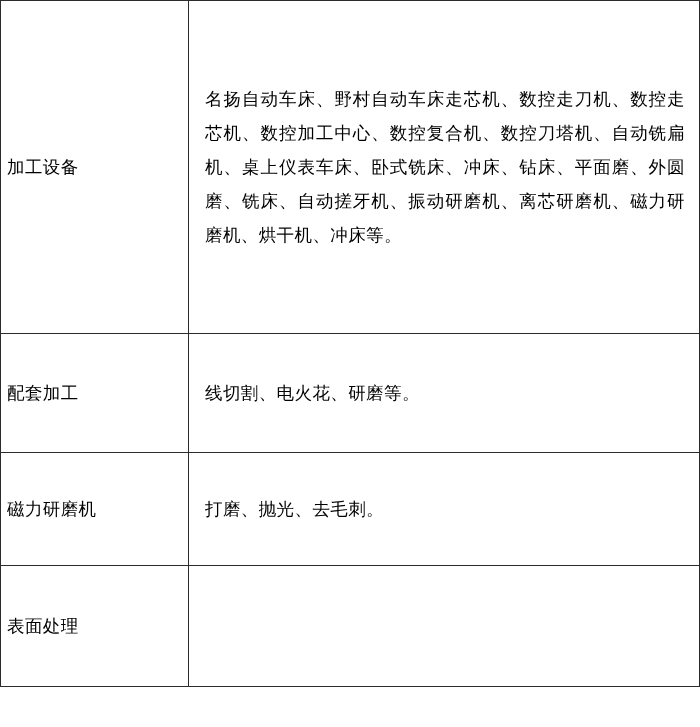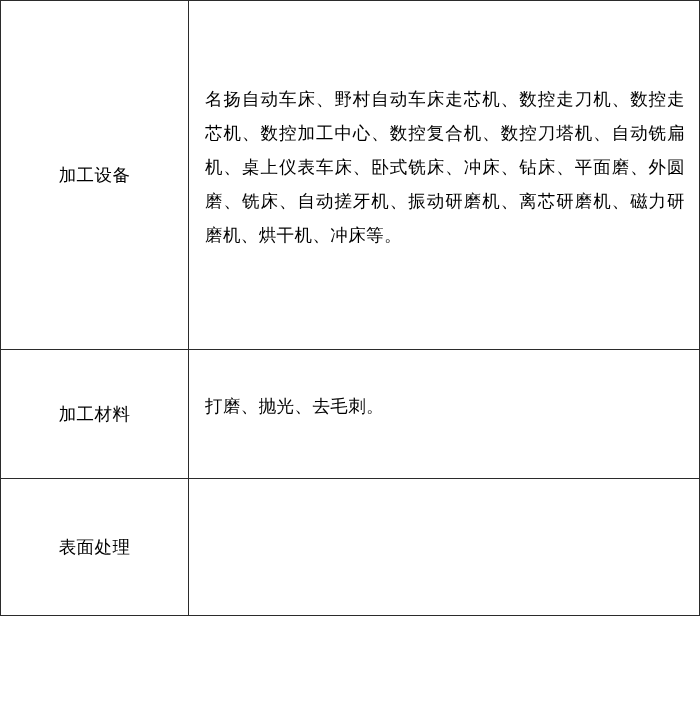--- a/index.html
+++ b/index.html
@@ -21,25 +21,24 @@
   }
   .spec-table td {
     border: 1px solid #2b2b2b;
     vertical-align: middle;
     font-size: 17.5px;
     line-height: 1.95;
     letter-spacing: 0.4px;
   }
   .spec-table td.label-cell {
     width: 175px;
-    text-align: center;
     padding: 10px 6px;
   }
   .spec-table td.value-cell {
-    padding: 10px 14px 26px 16px;
+    padding: 10px 14px 10px 16px;
     text-align: left;
   }
   .row-equipment td { height: 312px; }
   .row-supporting td { height: 98px; }
   .row-material td { height: 120px; }
   .row-manual td { height: 92px; }
   .row-surface td { height: 100px; }
   .value-text {
     display: block;
     text-align: justify;
@@ -50,22 +49,28 @@
 <body>
 
 <table class="spec-table">
   <tbody>
     <tr class="row-equipment">
       <td class="label-cell">加工设备</td>
       <td class="value-cell">
         <span class="value-text">名扬自动车床、野村自动车床走芯机、数控走刀机、数控走芯机、数控加工中心、数控复合机、数控刀塔机、自动铣扁机、桌上仪表车床、卧式铣床、冲床、钻床、平面磨、外圆磨、铣床、自动搓牙机、振动研磨机、离芯研磨机、磁力研磨机、烘干机、冲床等。</span>
       </td>
     </tr>
+    <tr class="row-supporting">
+      <td class="label-cell">配套加工</td>
+      <td class="value-cell">
+        <span class="value-text">线切割、电火花、研磨等。</span>
+      </td>
+    </tr>
     <tr class="row-manual">
-      <td class="label-cell">加工材料</td>
+      <td class="label-cell">磁力研磨机</td>
       <td class="value-cell">
         <span class="value-text">打磨、抛光、去毛刺。</span>
       </td>
     </tr>
     <tr class="row-surface">
       <td class="label-cell">表面处理</td>
       <td class="value-cell">
         
       </td>
     </tr>

